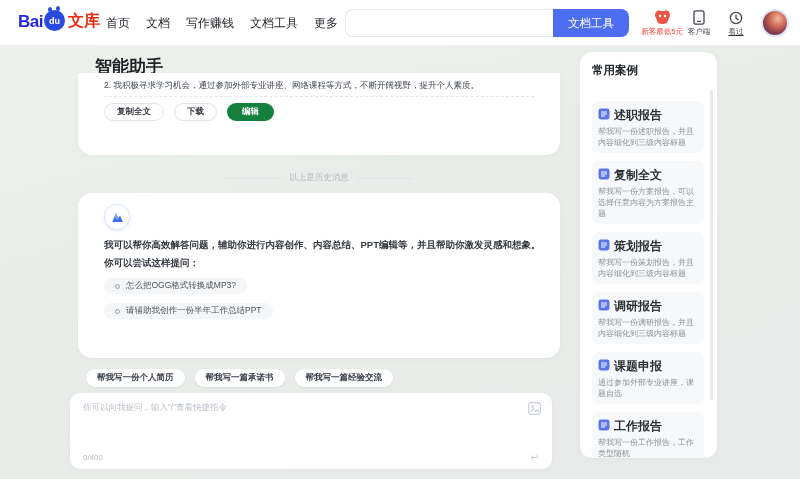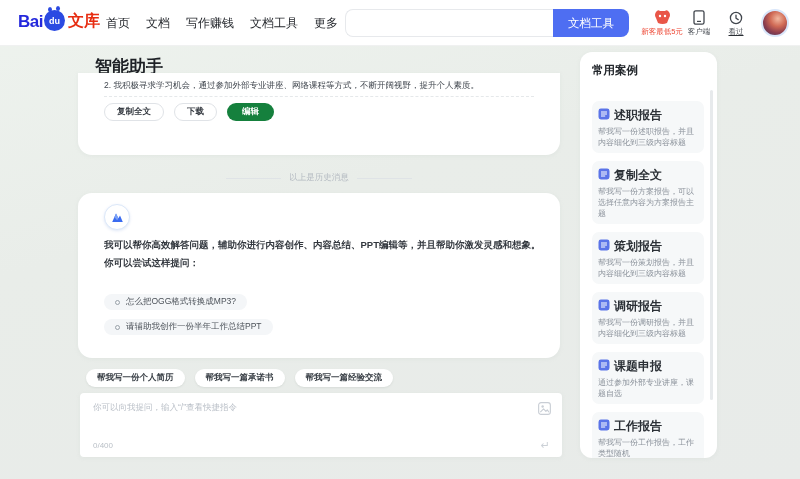--- a/index.html
+++ b/index.html
@@ -46,30 +46,30 @@
   
   .hist-div { position:absolute; left:78px; top:172px; width:482px; display:flex; align-items:center; justify-content:center; gap:8px; }
   .hist-div .line { width:55px; height:1px; background:#dfe3e6; }
   .hist-div .dtext { font-size:8.5px; color:#b5bbc2; }
 
   
   .card2 { position:absolute; left:78px; top:193px; width:482px; height:165px; background:#fff; border-radius:14px; padding:11px 26px; overflow:hidden; box-shadow:0 1px 4px rgba(175,185,180,.15); }
   .ai-avatar { width:26px; height:26px; border-radius:50%; background:#fff; border:1px solid #dbe7f8; display:flex; align-items:center; justify-content:center; box-shadow:0 1px 3px rgba(90,130,210,.18); }
   .g-lines { margin-top:6px; }
   .g-line { font-size:9.5px; font-weight:bold; color:#33383f; line-height:17.5px; white-space:nowrap; overflow:hidden; }
-  .chips { margin-top:23px; display:flex; flex-direction:column; gap:9px; align-items:flex-start; }
+  .chips { margin-top:7px; display:flex; flex-direction:column; gap:9px; align-items:flex-start; }
   .chip { display:inline-flex; align-items:center; gap:6px; background:#f4f6f8; border-radius:9px; padding:0 11px; height:16px; font-size:8.5px; color:#4b5158; cursor:pointer; white-space:nowrap; }
   .bullet { width:5px; height:5px; border:1px solid #99a1a9; border-radius:50%; flex:0 0 auto; }
 
   
   .pills { position:absolute; left:86px; top:369px; display:flex; gap:10px; }
   .qpill { height:18px; display:inline-flex; align-items:center; padding:0 11px; background:#fff; border-radius:10px; font-size:8.5px; font-weight:bold; color:#3a4047; cursor:pointer; box-shadow:0 1px 2px rgba(140,150,145,.18); white-space:nowrap; }
 
   
-  .composer { position:absolute; left:80px; top:393px; width:482px; height:64px; background:#fff; border-radius:4px; box-shadow:0 1px 4px rgba(175,185,180,.15); }
+  .composer { position:absolute; left:70px; top:393px; width:482px; height:76px; background:#fff; border-radius:10px; box-shadow:0 1px 4px rgba(175,185,180,.15); }
   .composer textarea { position:absolute; left:0; top:0; width:100%; height:36px; border:none; outline:none; resize:none; background:transparent; padding:9px 44px 0 13px; font-size:8.5px; color:#3a4048; font-family:inherit; }
   .composer textarea::placeholder { color:#b9bfc7; }
   .img-icon { position:absolute; right:11px; top:8px; cursor:pointer; }
   .counter { position:absolute; left:13px; bottom:7px; font-size:8px; color:#b9bfc6; }
   .enter-ic { position:absolute; right:12px; bottom:5px; font-size:11px; color:#ccd1d7; }
 
   
   .sidebar { position:absolute; left:580px; top:52px; width:137px; height:406px; background:#fff; border-radius:12px; padding:11px 10px 8px 12px; overflow:hidden; box-shadow:0 1px 4px rgba(175,185,180,.15); }
   .sb-title { font-size:11.5px; font-weight:bold; color:#22262b; margin-bottom:23px; }
   .case { background:#f6f8f9; border-radius:7px; padding:5px 6px; margin-bottom:8px; cursor:pointer; width:112px; }

